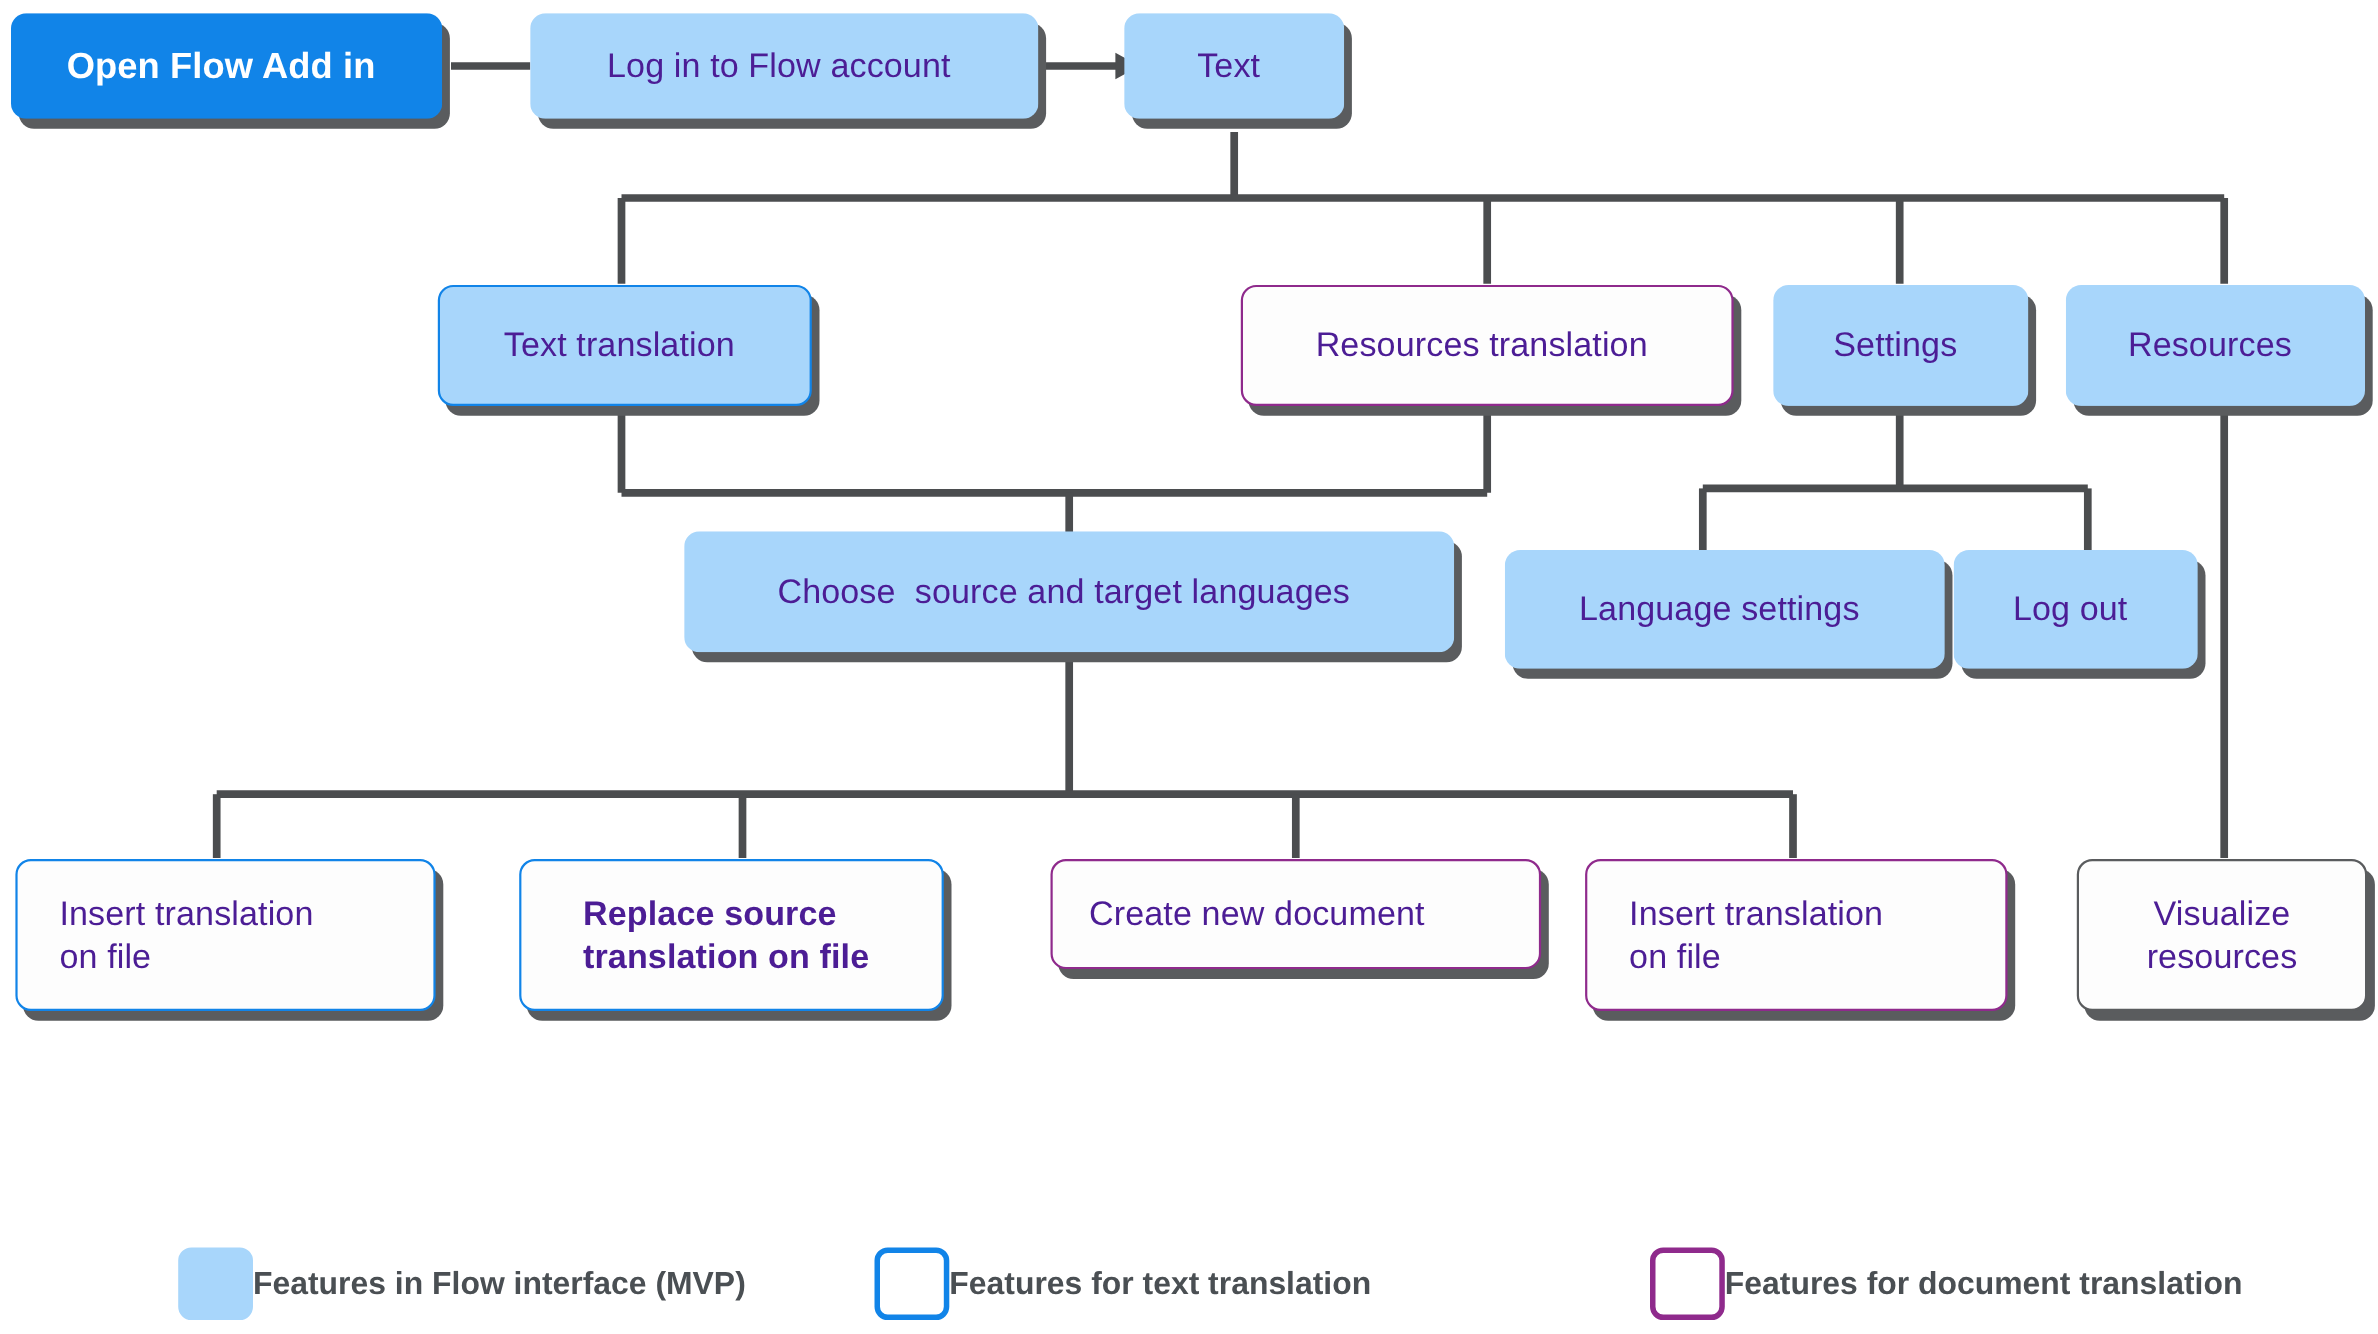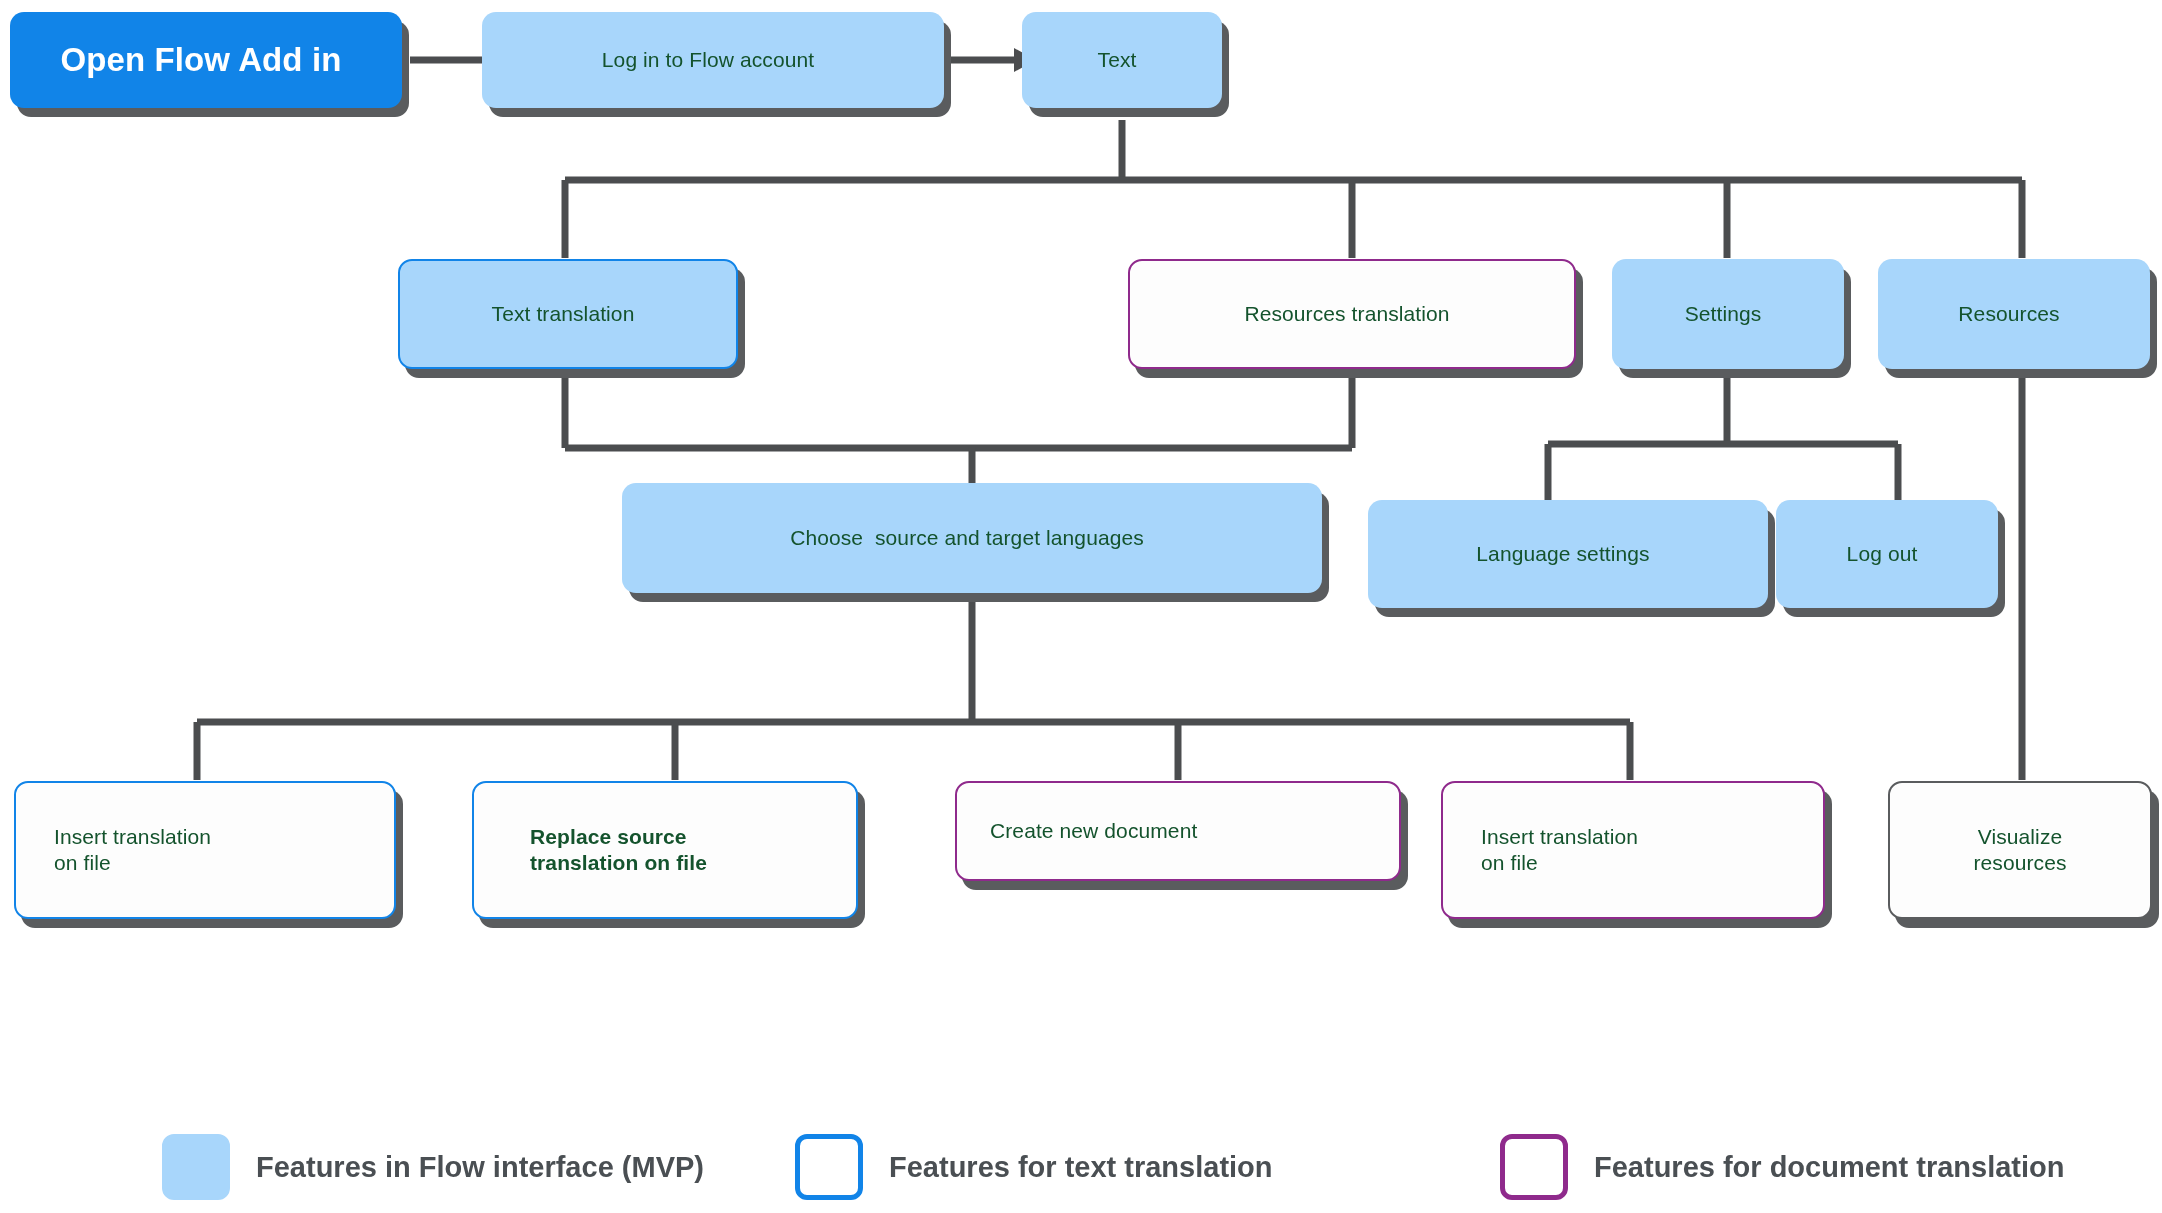--- a/index.html
+++ b/index.html
@@ -26,22 +26,22 @@
   
   .node{
     position:absolute;
     z-index:3;
     box-sizing:border-box;
     display:flex;
     align-items:center;
     border-radius:14px;
     background:#a8d6fb;
     border:2px solid transparent;
-    color:#14532d;
-    font-size:21px;
+    color:#4c1d95;
+    font-size:31px;
     line-height:1.26;
     letter-spacing:.1px;
     box-shadow:7px 9px 0 0 #5a5c5e;
     padding:0 22px;
     white-space:pre;
   }
   .node.center{justify-content:center;text-align:center;padding-left:12px;}
   .node.left{justify-content:flex-start;text-align:left;}
   .node.wrap{white-space:pre-line;}
 
@@ -58,21 +58,20 @@
     position:absolute;
     left:0; top:1120px;
     width:2162px;
     height:93px;
     z-index:3;
   }
   .legend-item{
     position:absolute;
     display:flex;
     align-items:center;
-    gap:26px;
   }
   .legend-swatch{
     width:68px;
     height:66px;
     border-radius:12px;
     box-sizing:border-box;
     border:5px solid transparent;
   }
   .sw-fill-blue {background:#a8d6fb;border-color:#a8d6fb;}
   .sw-bd-blue   {background:#ffffff;border-color:#1184e8;}

